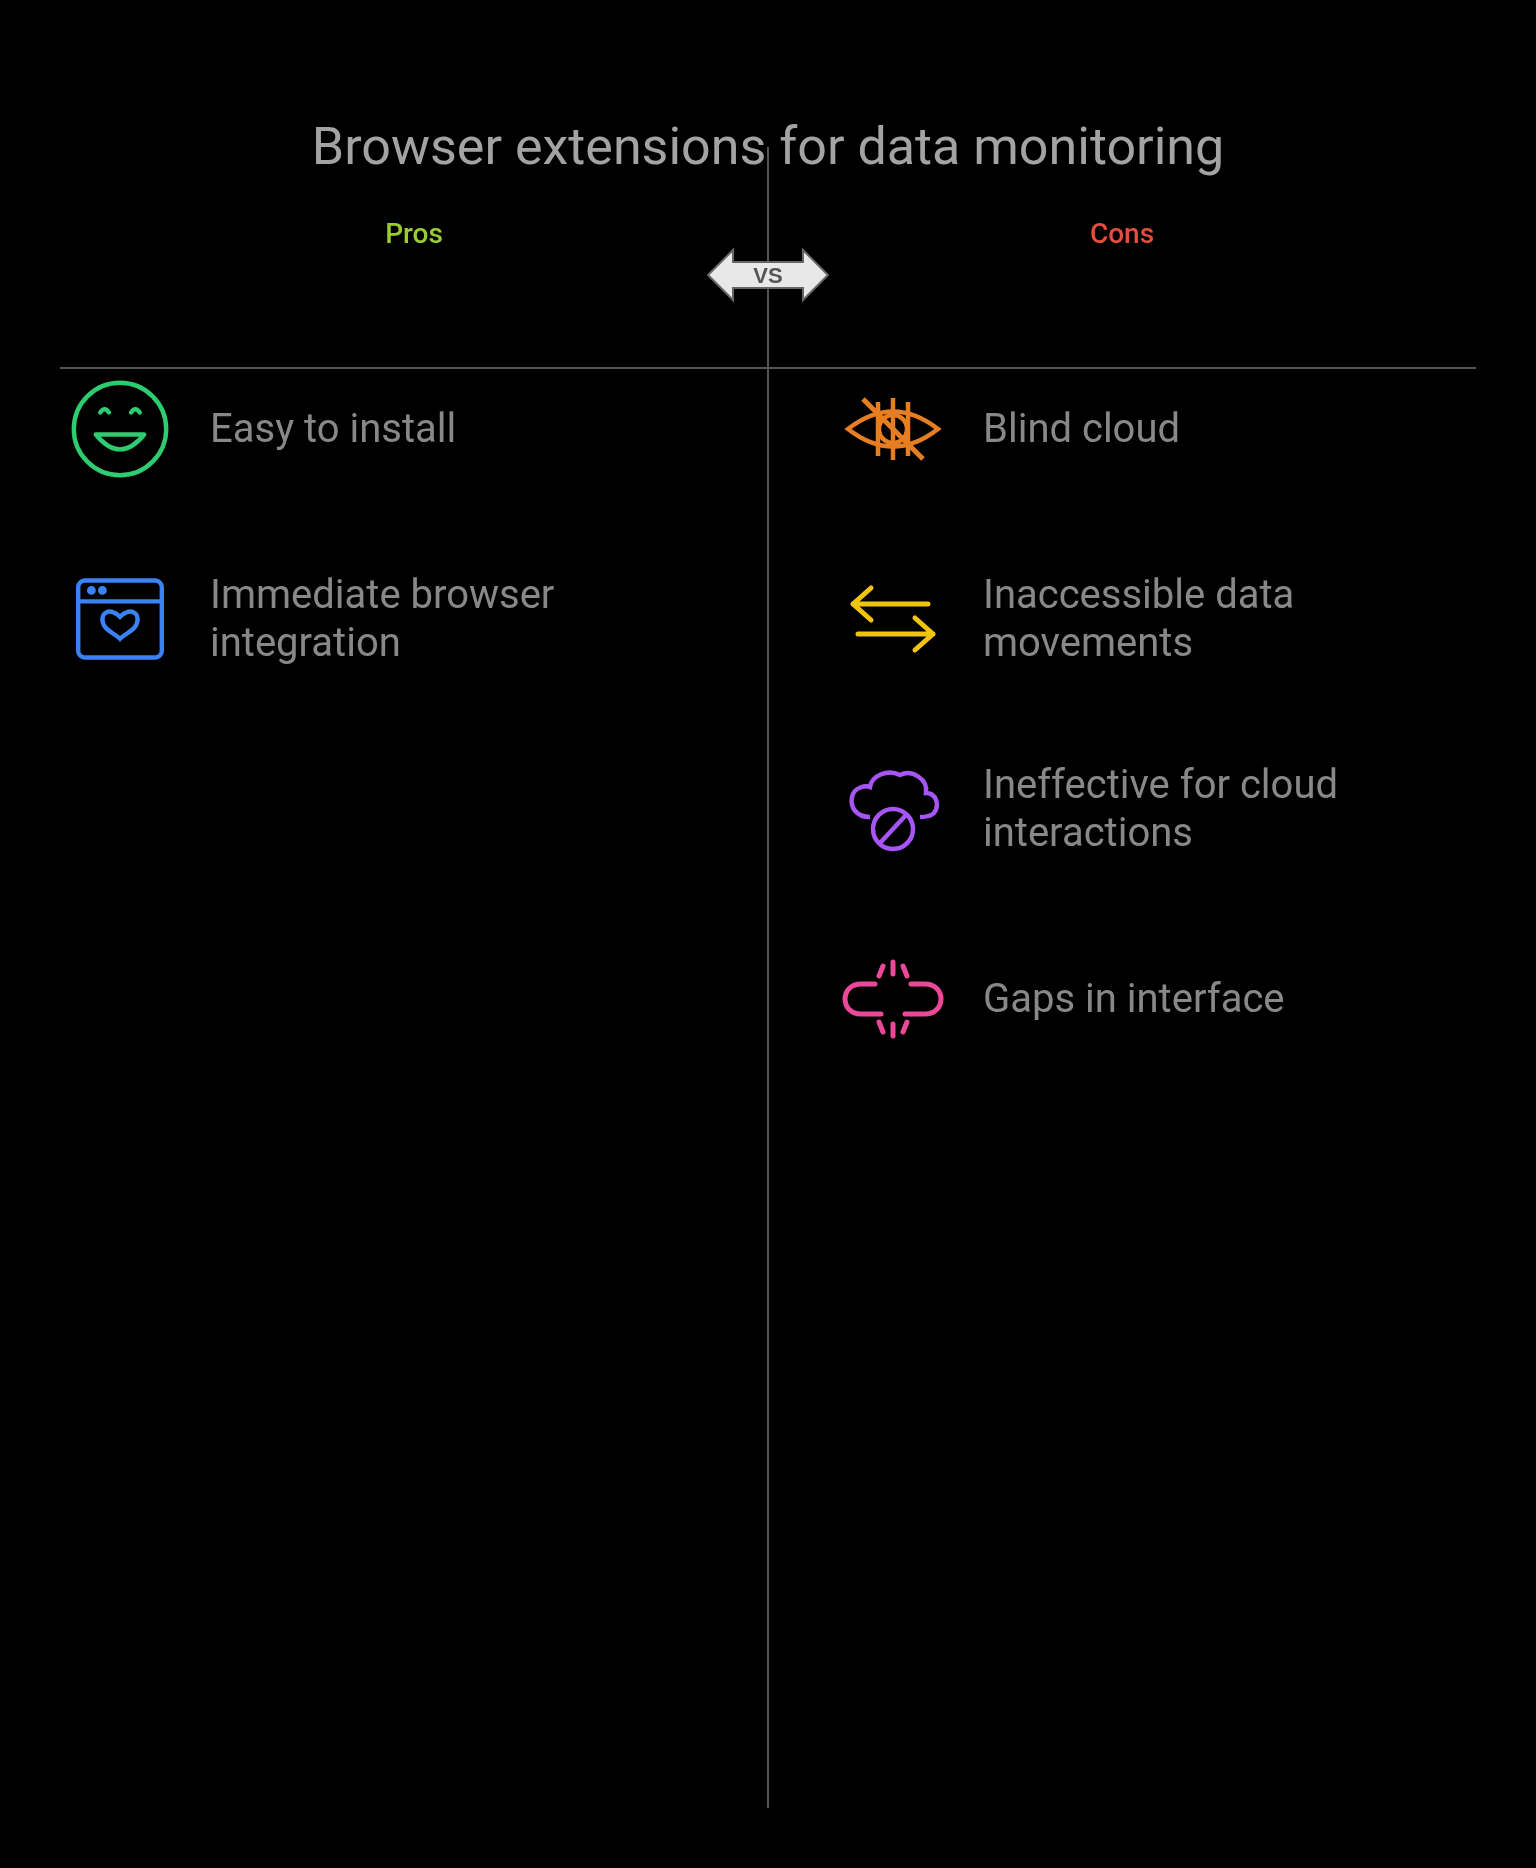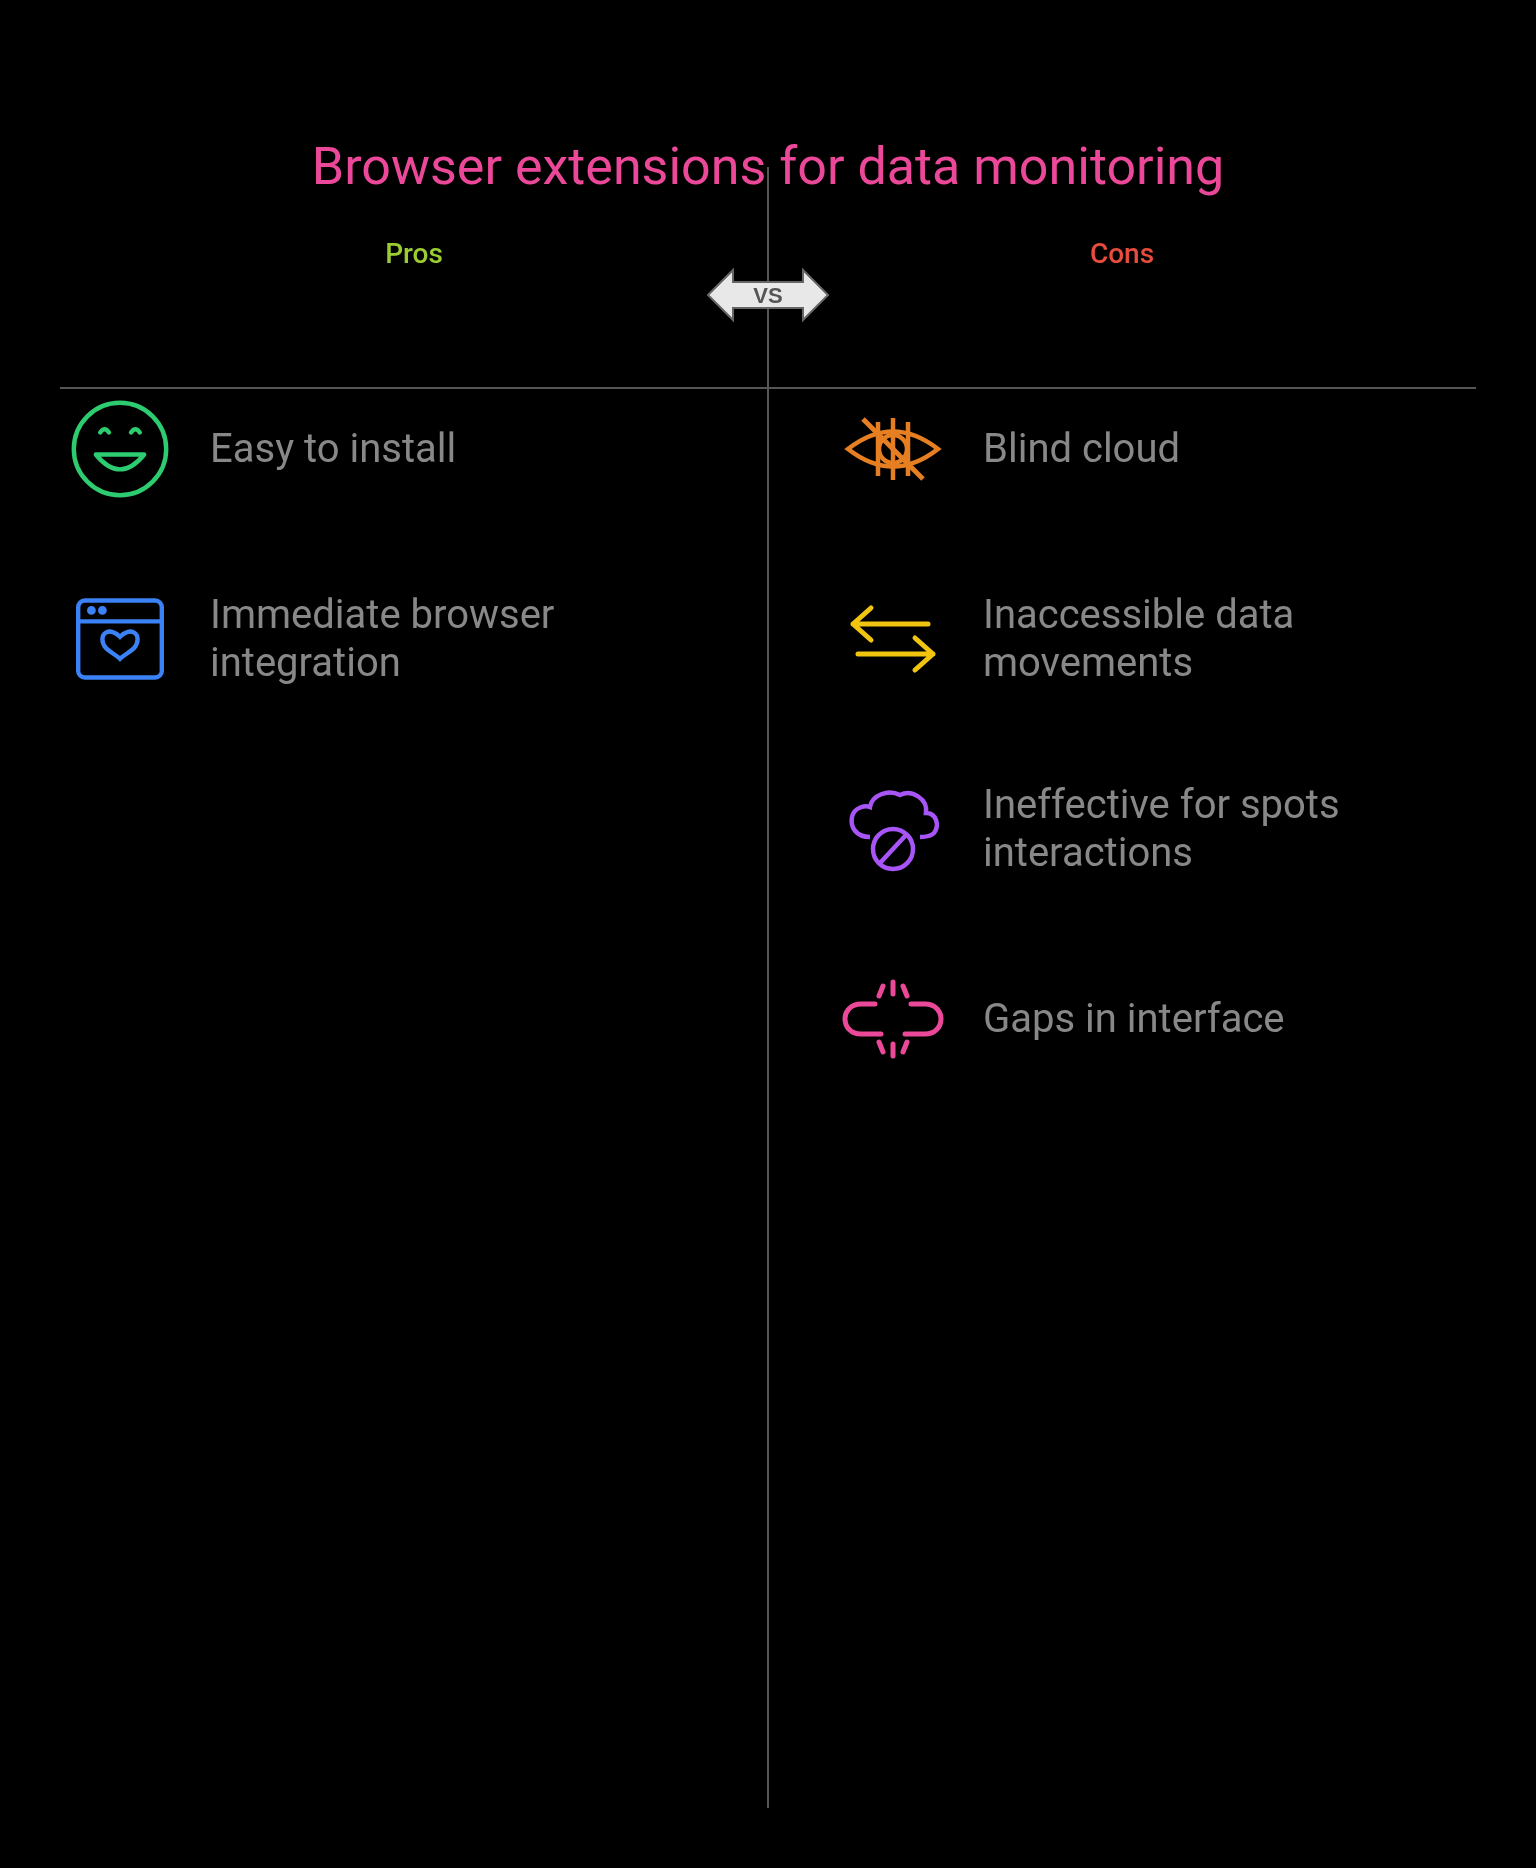--- a/index.html
+++ b/index.html
@@ -9,23 +9,23 @@
       font-family: -apple-system, BlinkMacSystemFont, 'Segoe UI', Roboto, Helvetica, Arial, sans-serif;
       width: 1536px;
       height: 1868px;
       padding: 60px;
       display: flex;
       flex-direction: column;
     }
     .title {
       text-align: center;
       font-size: 52px;
-      color: #ec4899;
+      color: #a3a3a3;
       font-weight: 400;
-      margin-top: 76px;
+      margin-top: 56px;
       margin-bottom: 40px;
     }
     .header-row {
       display: flex;
       position: relative;
       height: 120px;
       margin-bottom: 30px;
     }
     .header-left, .header-right {
       flex: 1;
@@ -169,21 +169,21 @@
       </div>
 
       <div class="item">
         <div class="icon-box">
           <svg width="110" height="100" viewBox="0 0 110 100" fill="none" stroke="#a855f7" stroke-width="4.5">
             <path d="M 32 58 C 18 58 12 48 14 38 C 16 28 28 26 32 28 C 34 16 50 10 62 16 C 74 10 90 20 88 34 C 98 34 102 46 96 54 C 92 58 86 58 82 58"></path>
             <circle cx="55" cy="70" r="20"></circle>
             <line x1="42" y1="84" x2="68" y2="56"></line>
           </svg>
         </div>
-        <div class="item-label">Ineffective for spots interactions</div>
+        <div class="item-label">Ineffective for cloud interactions</div>
       </div>
 
       <div class="item">
         <div class="icon-box">
           <svg width="120" height="90" viewBox="0 0 120 90" fill="none" stroke="#ec4899" stroke-width="5" stroke-linecap="round">
             <path d="M 48 45 L 28 45 C 18 45 12 38 12 30 C 12 22 18 15 28 15 L 42 15" transform="translate(0 15)"></path>
             <path d="M 72 45 L 92 45 C 102 45 108 38 108 30 C 108 22 102 15 92 15 L 78 15" transform="translate(0 15)"></path>
             <line x1="50" y1="12" x2="46" y2="22"></line>
             <line x1="60" y1="8" x2="60" y2="20"></line>
             <line x1="70" y1="12" x2="74" y2="22"></line>

